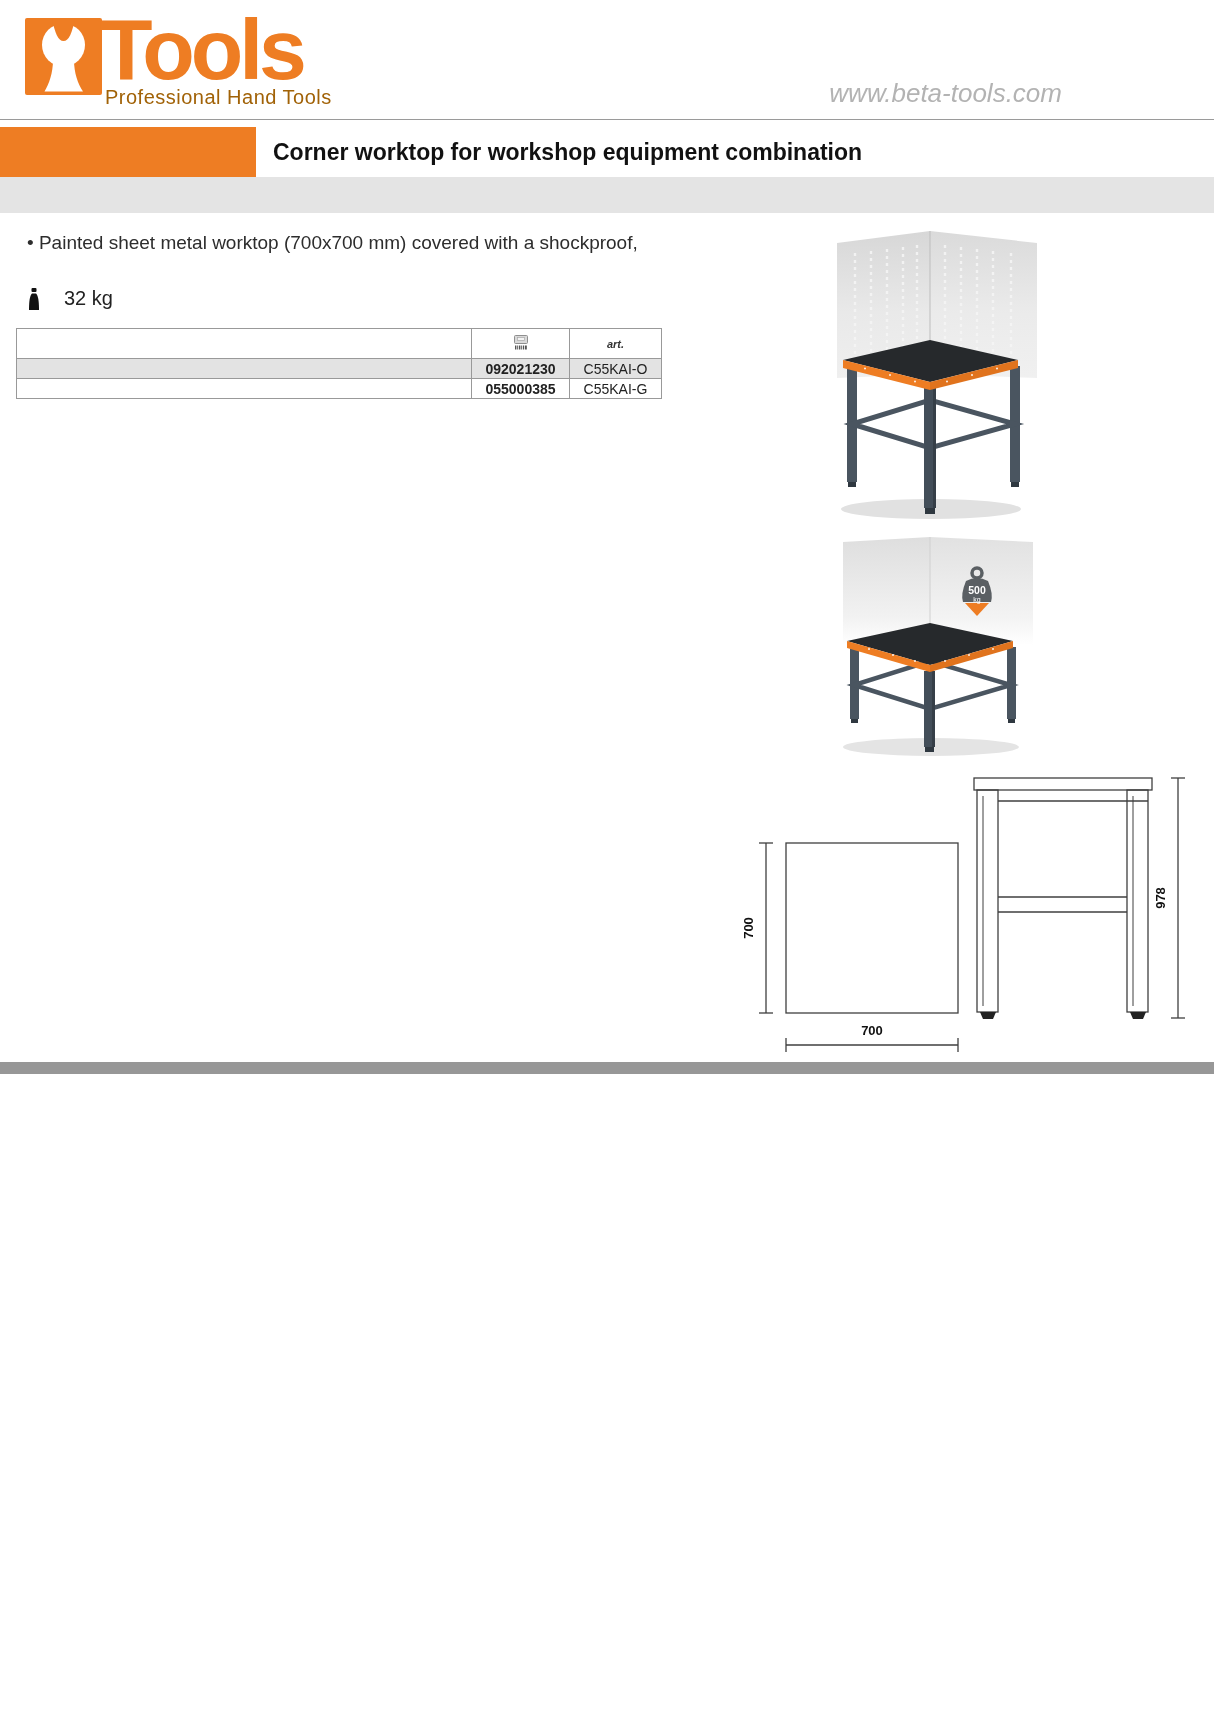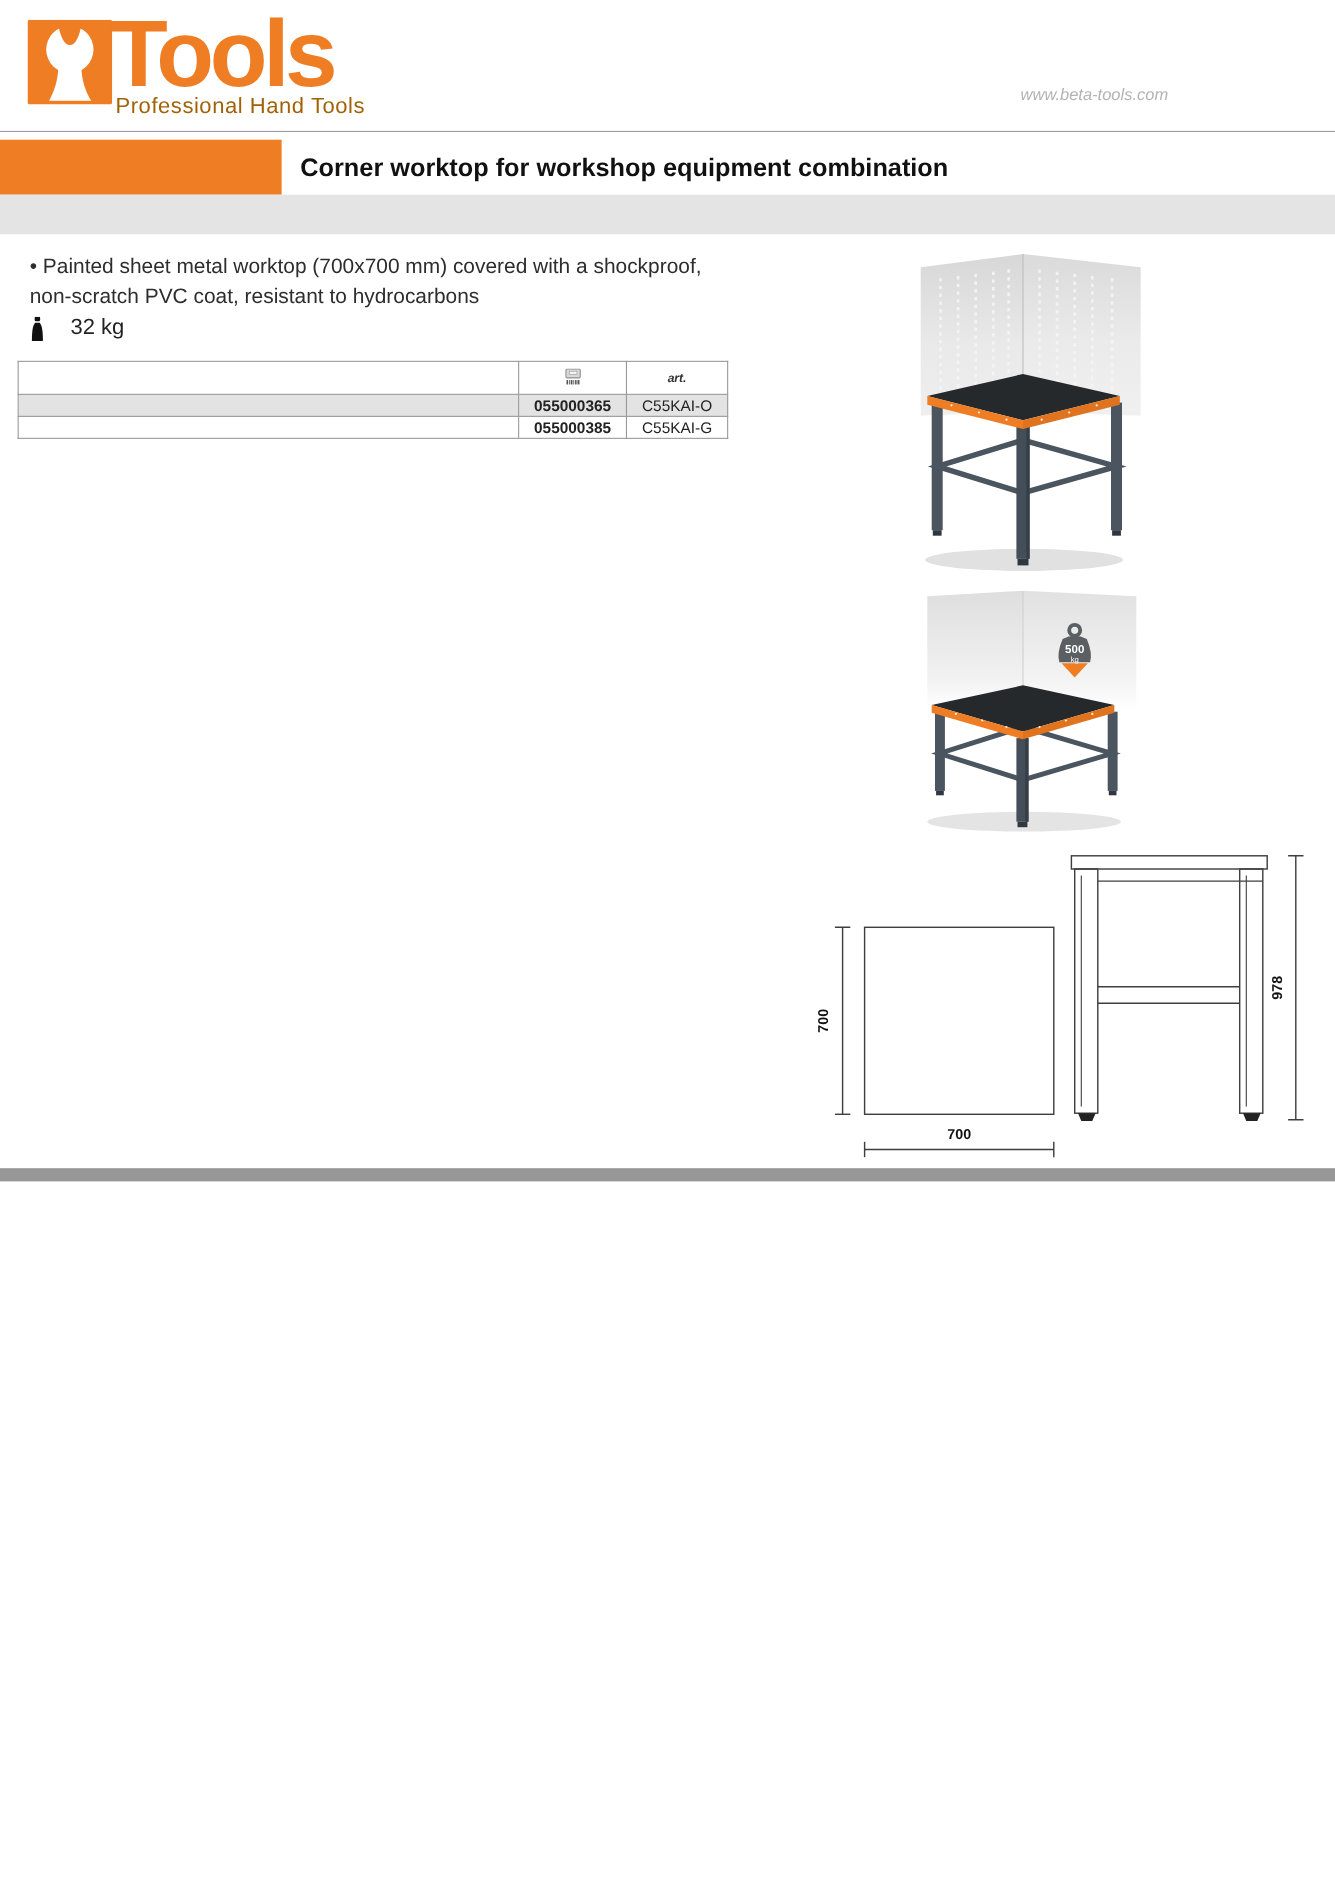--- a/index.html
+++ b/index.html
@@ -5,21 +5,21 @@
   html,body{margin:0;padding:0;background:#fff;}
   .page{position:relative;width:1214px;height:1717px;background:#fff;overflow:hidden;
         font-family:"Liberation Sans",sans-serif;color:#1a1a1a;}
   .abs{position:absolute;}
 
   
   .logo-box{left:25px;top:18px;width:77px;height:77px;}
   .brand-name{left:100px;top:6px;font-size:86px;font-weight:bold;color:#ee7d23;
               letter-spacing:-4px;line-height:86px;}
   .brand-tagline{left:105px;top:86px;font-size:20px;color:#a16207;letter-spacing:.5px;}
-  .website{right:152px;top:78px;font-size:15px;font-style:italic;color:#b3b3b3;}
+  .website{right:152px;top:78px;font-size:26px;font-style:italic;color:#b3b3b3;}
 
   .rule-top{left:0;top:119px;width:1214px;height:1px;background:#9a9a9a;}
 
   
   .header-bar{left:0;top:127px;width:1214px;height:50px;background:#fff;}
   .header-code-block{left:0;top:0;width:256px;height:50px;background:#ee7d23;}
   .header-code{left:20px;top:0;height:50px;line-height:50px;color:#fff;
                font-size:22px;font-weight:bold;letter-spacing:.5px;margin-top:36px;}
   .header-title{left:273px;top:0;height:50px;line-height:50px;color:#111;
                 font-size:23px;font-weight:bold;}
@@ -63,21 +63,20 @@
   <div class="abs header-bar">
     <div class="abs header-code-block">
       <div class="abs header-code">C55KAI</div>
     </div>
     <div class="abs header-title">Corner worktop for workshop equipment combination</div>
   </div>
   <div class="abs header-gray-band"></div>
 
   <div class="abs description">
     <div>• Painted sheet metal worktop (700x700 mm) covered with a shockproof,</div>
-    <div>non-scratch PVC coat, resistant to hydrocarbons</div>
   </div>
 
   <div class="abs weight-row">
     <svg width="14" height="22" viewBox="0 0 14 22">
       <rect x="4.5" y="0" width="5" height="4" rx="1" fill="#111"></rect>
       <path d="M2,22 C2,12 3,7.5 5,5.5 L9,5.5 C11,7.5 12,12 12,22 Z" fill="#111"></path>
     </svg>
     <span class="weight-text">32 kg</span>
   </div>
 
@@ -103,21 +102,21 @@
                 <rect x="14" y="10.5" width="1.8" height="4"></rect>
             </g>
           </svg>
         </th>
         <th>art.</th>
       </tr>
     </thead>
     <tbody>
       <tr class="row-alt">
         <td></td>
-        <td class="code-cell">055000365</td>
+        <td class="code-cell">092021230</td>
         <td class="art-cell">C55KAI-O</td>
       </tr>
       <tr>
         <td></td>
         <td class="code-cell">055000385</td>
         <td class="art-cell">C55KAI-G</td>
       </tr>
     </tbody>
   </table>
 

